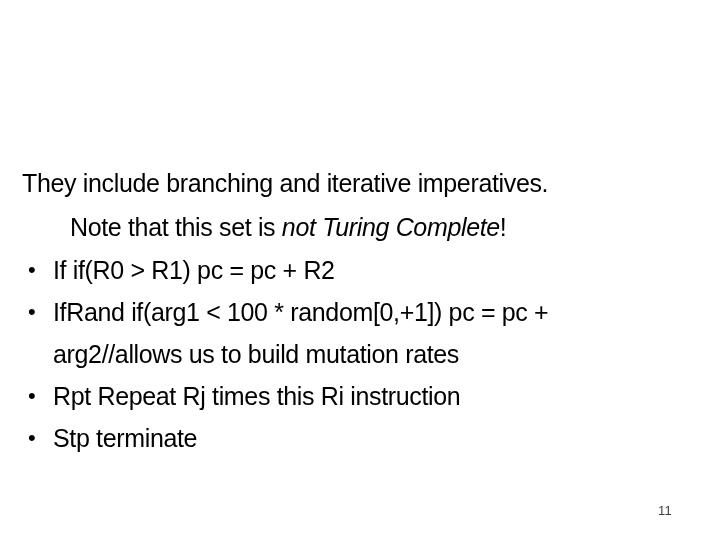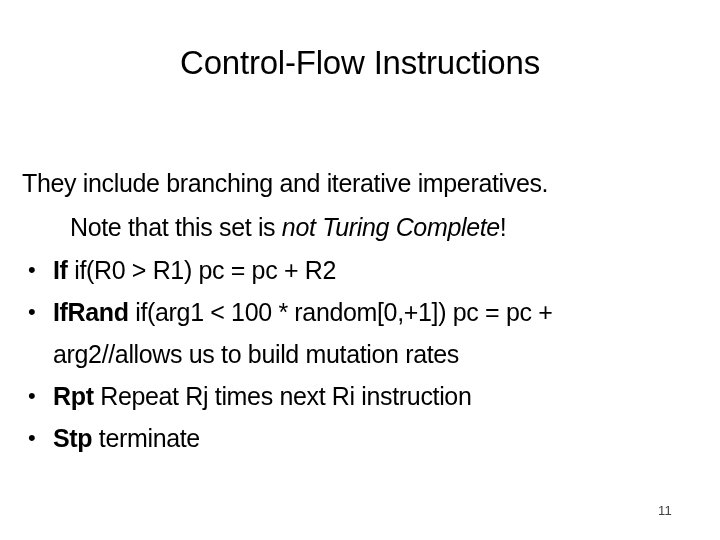--- a/index.html
+++ b/index.html
@@ -72,42 +72,41 @@
     width: 14px;
     line-height: 42px;
     font-size: 22px;
     color: #000000;
     text-align: left;
   }
   .bullet-item .btext {
     display: block;
   }
   .bold {
-    font-weight: 700;
+    font-weight: 400;
   }
   .ital {
     font-style: italic;
   }
   .page-number {
     position: absolute;
     right: 48px;
     top: 503px;
     font-family: "Liberation Sans", sans-serif;
     font-size: 13px;
     color: #404040;
     text-align: right;
     letter-spacing: 0.2px;
   }
 </style>
 </head>
 <body>
 
 <div class="slide">
 
-  <div class="slide-title">Control-Flow Instructions</div>
 
   <div class="body-block">
 
     <p class="para">
       <br>
       <span>They include branching and iterative imperatives.</span>
     </p>
 
     <p class="para spaced-before"><span>Note that this set is </span><span class="ital">not Turing Complete</span><span>!</span></p>
 
@@ -119,21 +118,21 @@
       </li>
 
       <li class="bullet-item">
         <span class="dot">•</span>
         <span class="btext"><span class="bold">IfRand</span><span> if(arg1 &lt; 100 * random[0,+1]) pc = pc +</span></span>
         <span class="btext">arg2//allows us to build mutation rates</span>
       </li>
 
       <li class="bullet-item">
         <span class="dot">•</span>
-        <span class="btext"><span class="bold">Rpt</span><span> Repeat Rj times next Ri instruction</span></span>
+        <span class="btext"><span class="bold">Rpt</span><span> Repeat Rj times this Ri instruction</span></span>
       </li>
 
       <li class="bullet-item">
         <span class="dot">•</span>
         <span class="btext"><span class="bold">Stp</span><span> terminate</span></span>
       </li>
 
     </ul>
   </div>
 

